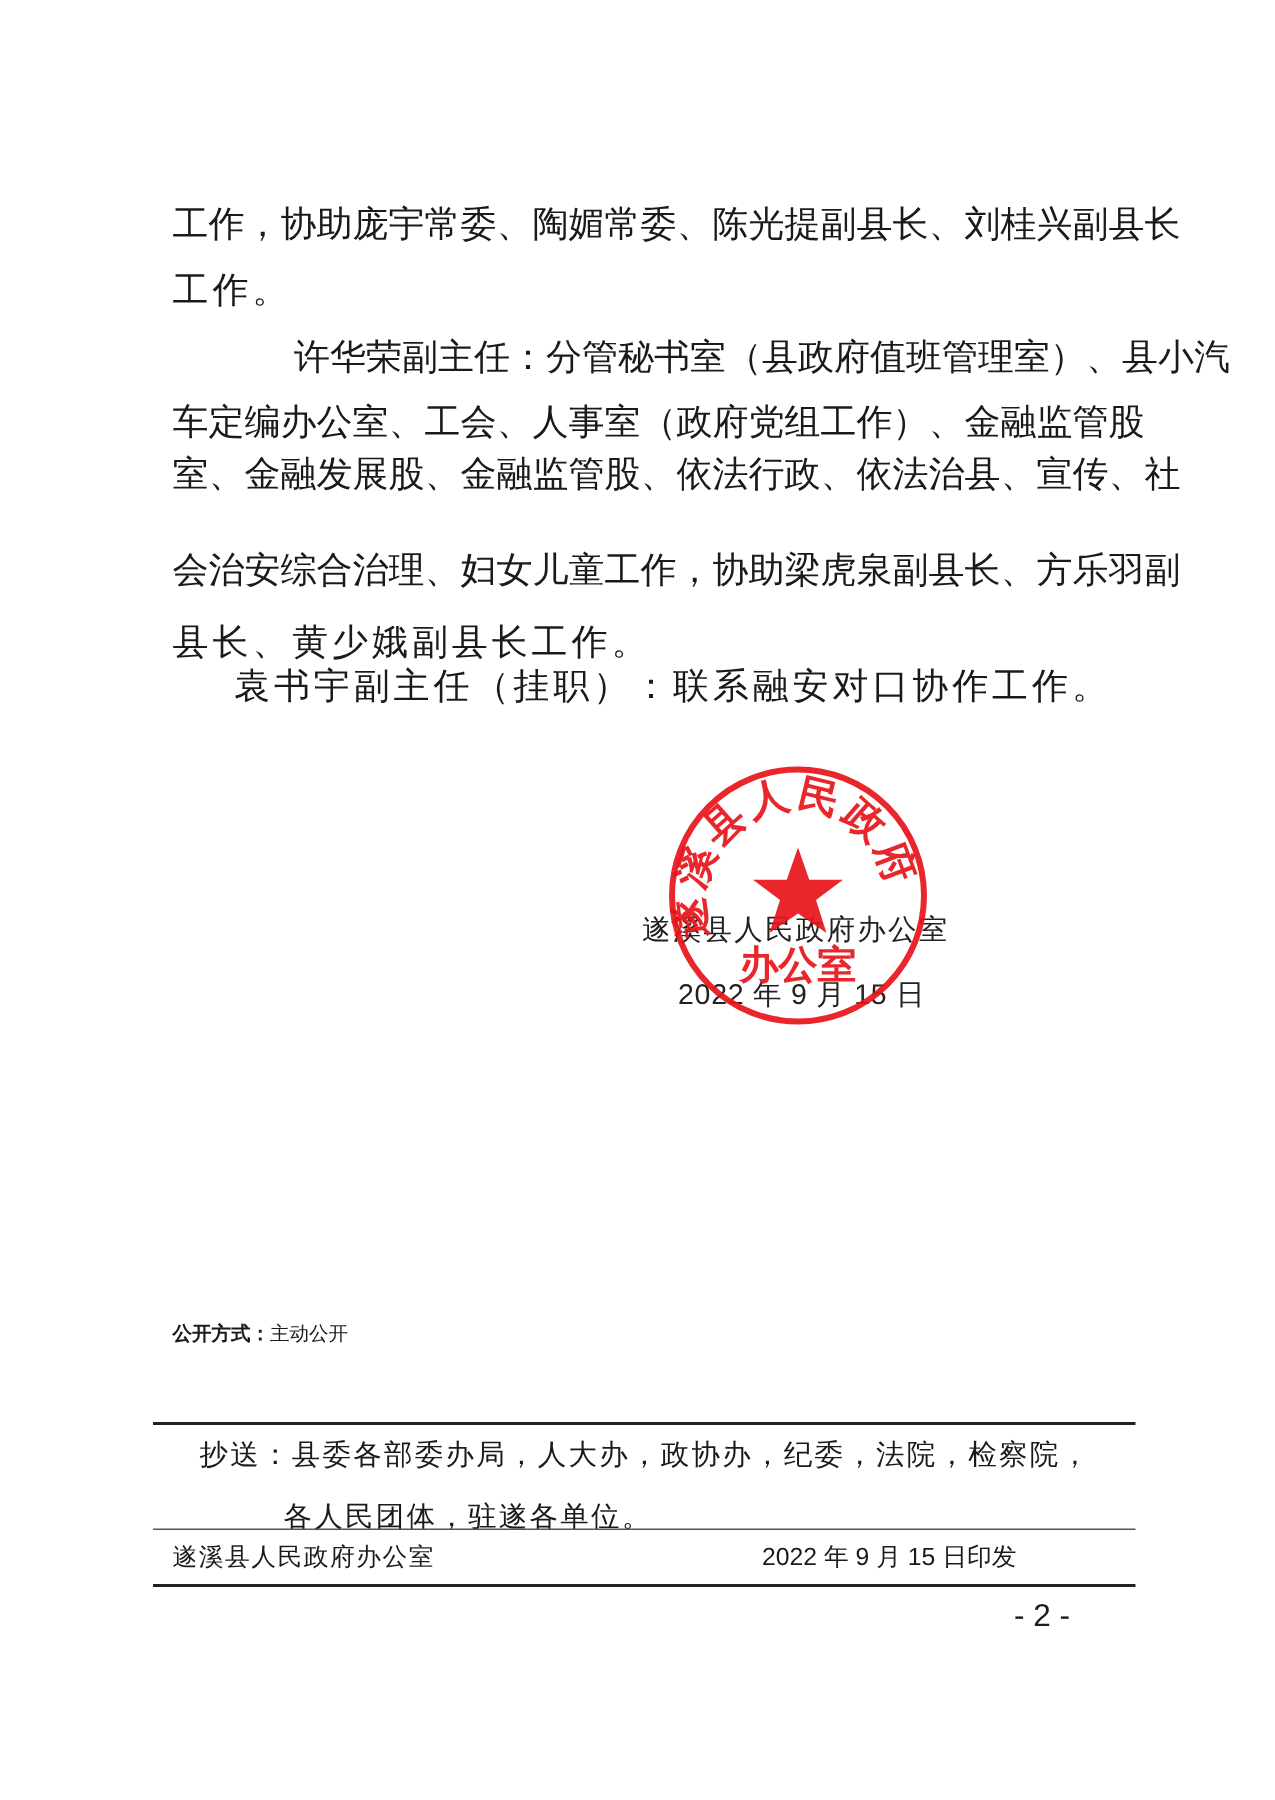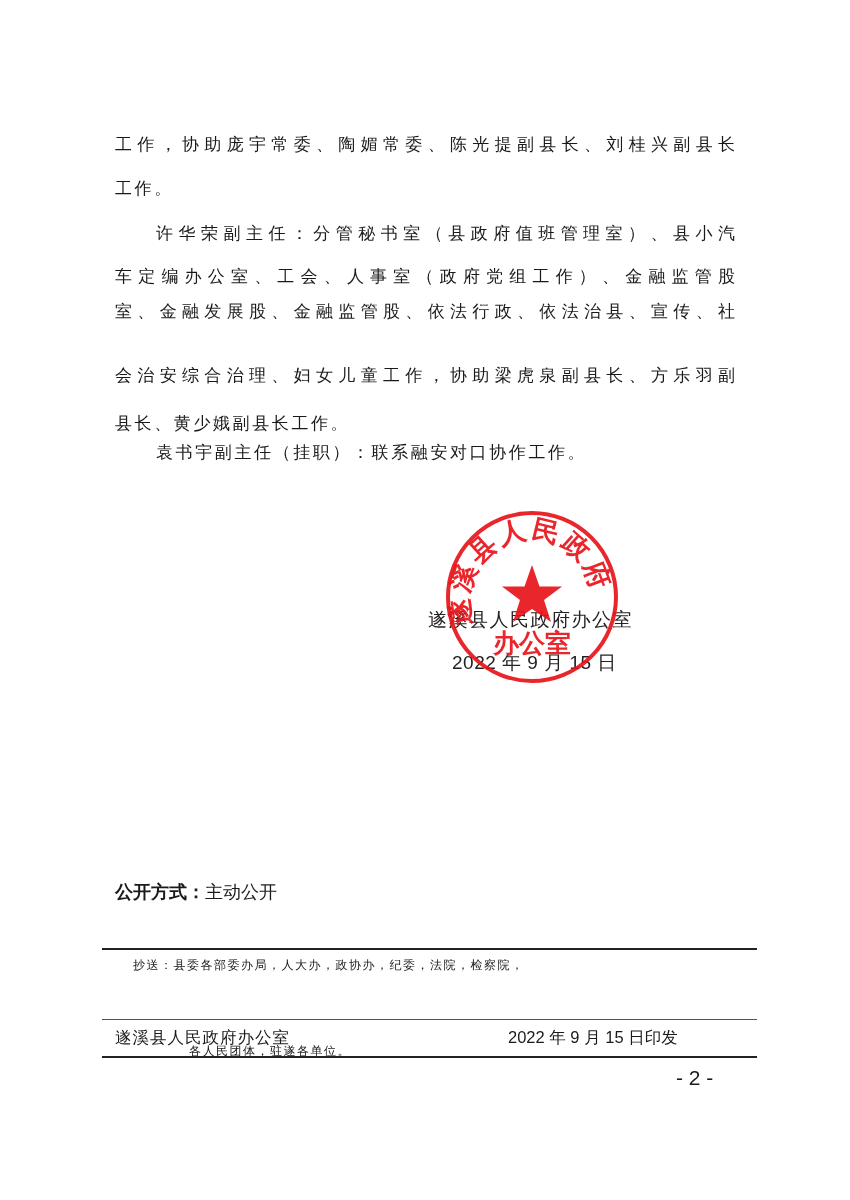--- a/index.html
+++ b/index.html
@@ -1,36 +1,36 @@
 <!DOCTYPE html>
 <html><head>
 <meta charset="utf-8">
 <style>
   html, body { margin: 0; padding: 0; background: #ffffff; }
   body { width: 850px; height: 1200px; position: relative; overflow: hidden;
          font-family: "DejaVu Serif", "Liberation Serif", serif; color: #1a1a1a; }
-  .line { position: absolute; left: 115px; font-size: 17px; white-space: nowrap; letter-spacing: 2.6px; }
+  .line { position: absolute; left: 115px; font-size: 24px; white-space: nowrap; letter-spacing: 2.6px; }
   .justify { width: 620px; text-align: justify; text-align-last: justify; letter-spacing: 0; }
   .indent { left: 156px; }
   .sig { position: absolute; font-size: 19px; white-space: nowrap; letter-spacing: 1.5px; color: #222; z-index: 2; }
   .stamp { position: absolute; left: 445px; top: 510px; width: 174px; height: 174px; z-index: 3; }
-  .pub { position: absolute; left: 115px; top: 880px; font-size: 18px; white-space: nowrap; }
+  .pub { position: absolute; left: 115px; top: 880px; font-size: 13px; white-space: nowrap; }
   .pub b { font-family: "DejaVu Sans", "Liberation Sans", sans-serif; font-weight: bold; }
   .hr { position: absolute; left: 102px; width: 655px; background: #222; }
-  .cc { position: absolute; font-size: 12px; white-space: nowrap; letter-spacing: 1.5px; }
+  .cc { position: absolute; font-size: 19px; white-space: nowrap; letter-spacing: 1.5px; }
   .foot { position: absolute; font-size: 16.5px; white-space: nowrap; top: 1027px; }
   .pagenum { position: absolute; left: 676px; top: 1066px; font-family: "Liberation Sans", sans-serif; font-size: 21px; }
 </style>
 </head>
 <body>
 
 <div class="line justify" style="top:133px;">工作，协助庞宇常委、陶媚常委、陈光提副县长、刘桂兴副县长</div>
 <div class="line" style="top:177px;">工作。</div>
 
-<div class="line indent" style="top:222px; width:579px; text-align:justify; text-align-last:justify; letter-spacing:0;">许华荣副主任：分管秘书室（县政府值班管理室）、县小汽</div>
+<div class="line indent" style="top:222px; width:579px; text-align:justify; text-align-last:justify; letter-spacing:0;margin-left:40px;">许华荣副主任：分管秘书室（县政府值班管理室）、县小汽</div>
 <div class="line justify" style="top:265px;">车定编办公室、工会、人事室（政府党组工作）、金融监管股</div>
 <div class="line justify" style="top:300px;">室、金融发展股、金融监管股、依法行政、依法治县、宣传、社</div>
 <div class="line justify" style="top:364px;">会治安综合治理、妇女儿童工作，协助梁虎泉副县长、方乐羽副</div>
 <div class="line" style="top:412px;">县长、黄少娥副县长工作。</div>
 
 <div class="line indent" style="top:441px;text-align:right;">袁书宇副主任（挂职）：联系融安对口协作工作。</div>
 
 <div class="sig" style="left:428px; top:607px;">遂溪县人民政府办公室</div>
 <div class="sig" style="left:452px; top:650px; font-family:'Liberation Sans', sans-serif; letter-spacing:0.5px;">2022 年 9 月 15 日</div>
 
@@ -47,20 +47,20 @@
 </svg>
 
 <div class="pub">
   <b>公开方式：</b><span>主动公开</span>
 </div>
 
 <div class="hr" style="top:948px; height:1.5px;"></div>
 <div class="cc" style="left:133px; top:957px;">
   <span>抄送：</span><span>县委各部委办局，人大办，政协办，纪委，法院，检察院，</span>
 </div>
-<div class="cc" style="left:189px; top:1043px;">各人民团体，驻遂各单位。</div>
+<div class="cc" style="left:189px; top:998px;">各人民团体，驻遂各单位。</div>
 <div class="hr" style="top:1019px; height:1px; background:#555;"></div>
 
 <div class="foot" style="left:115px; letter-spacing:1px;">遂溪县人民政府办公室</div>
 <div class="foot" style="left:508px; font-family:Liberation Sans, sans-serif;">2022 年 9 月 15 日印发</div>
 <div class="hr" style="top:1056px; height:1.5px;"></div>
 
 <div class="pagenum">- 2 -</div>
 
 </body></html>

